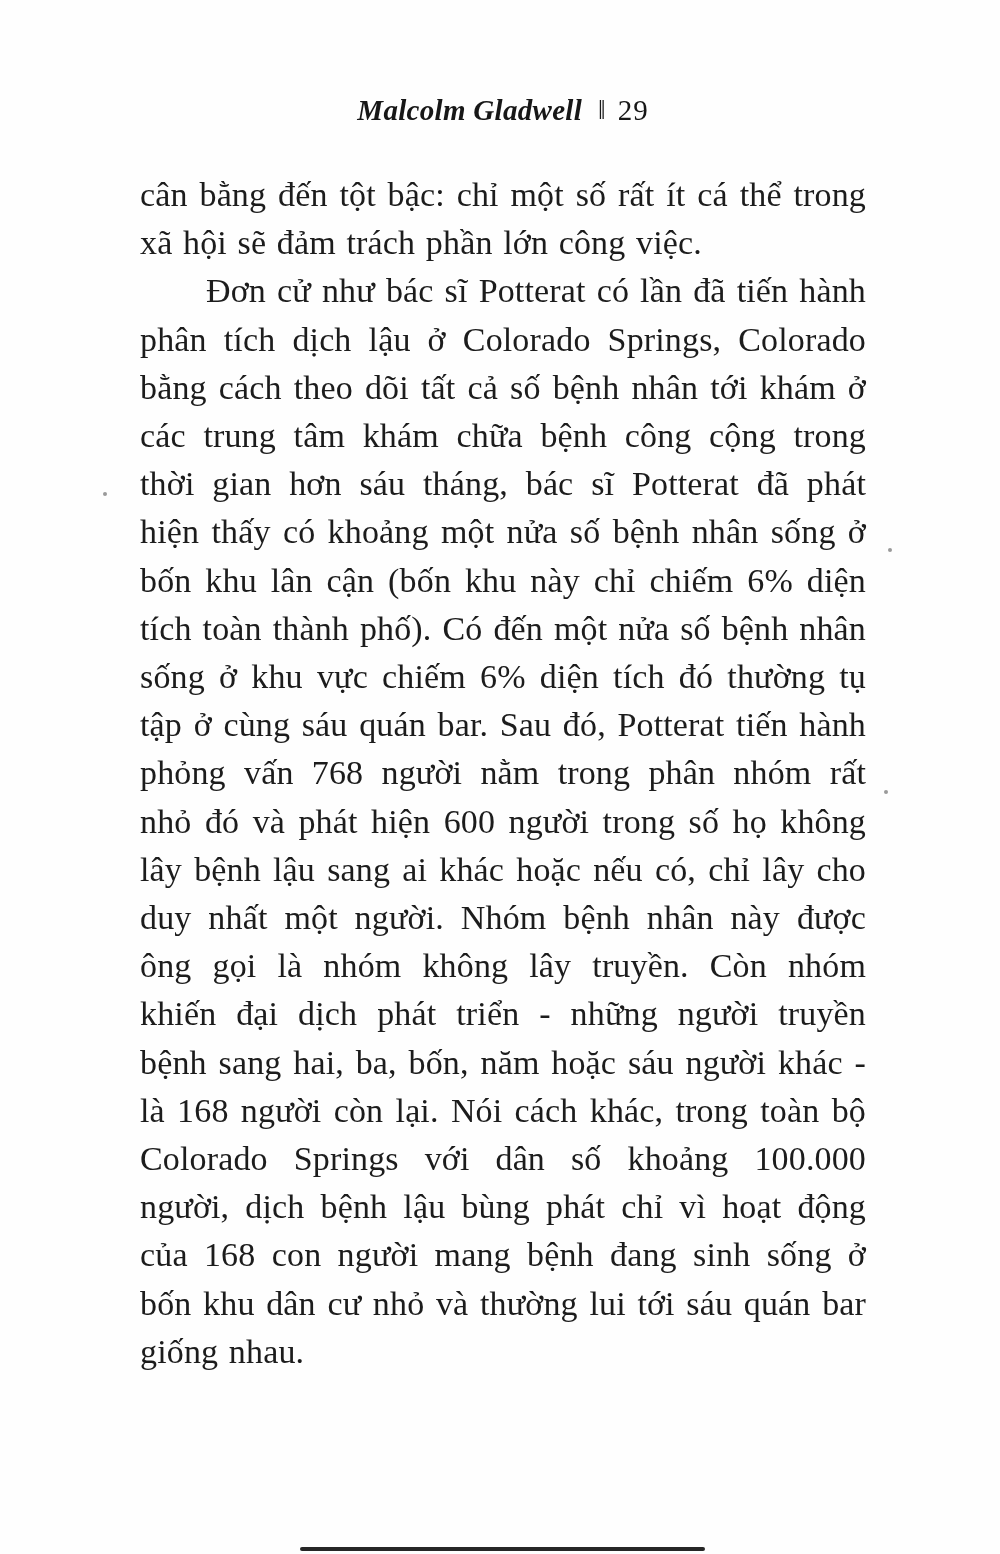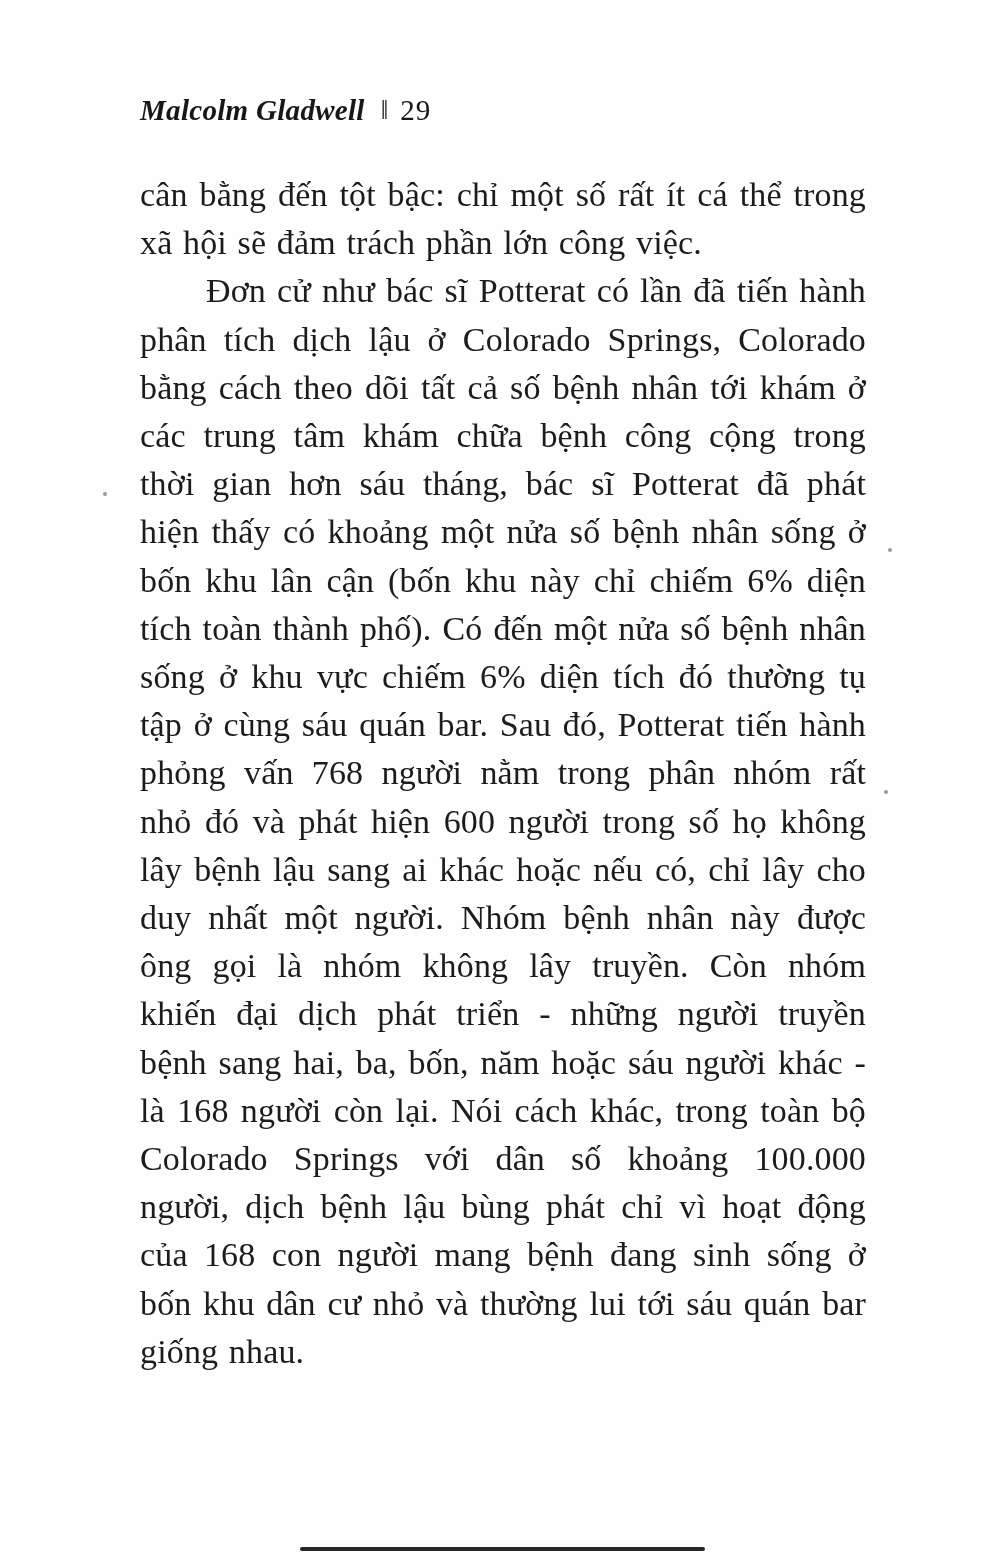--- a/index.html
+++ b/index.html
@@ -12,21 +12,21 @@
     width: 1000px;
     height: 1554px;
     box-sizing: border-box;
     background: #fefefe;
     font-family: "Liberation Serif", "DejaVu Serif", serif;
     color: #1b1b1b;
     padding: 92px 134px 0 140px;
     overflow: hidden;
   }
   .running-header {
-    text-align: left;
+    text-align: center;
     font-size: 29px;
     line-height: 36px;
     margin-bottom: 42px;
     color: #171717;
     white-space: nowrap;
   }
   .running-header .author {
     font-style: italic;
     font-weight: 700;
     letter-spacing: 0.3px;

